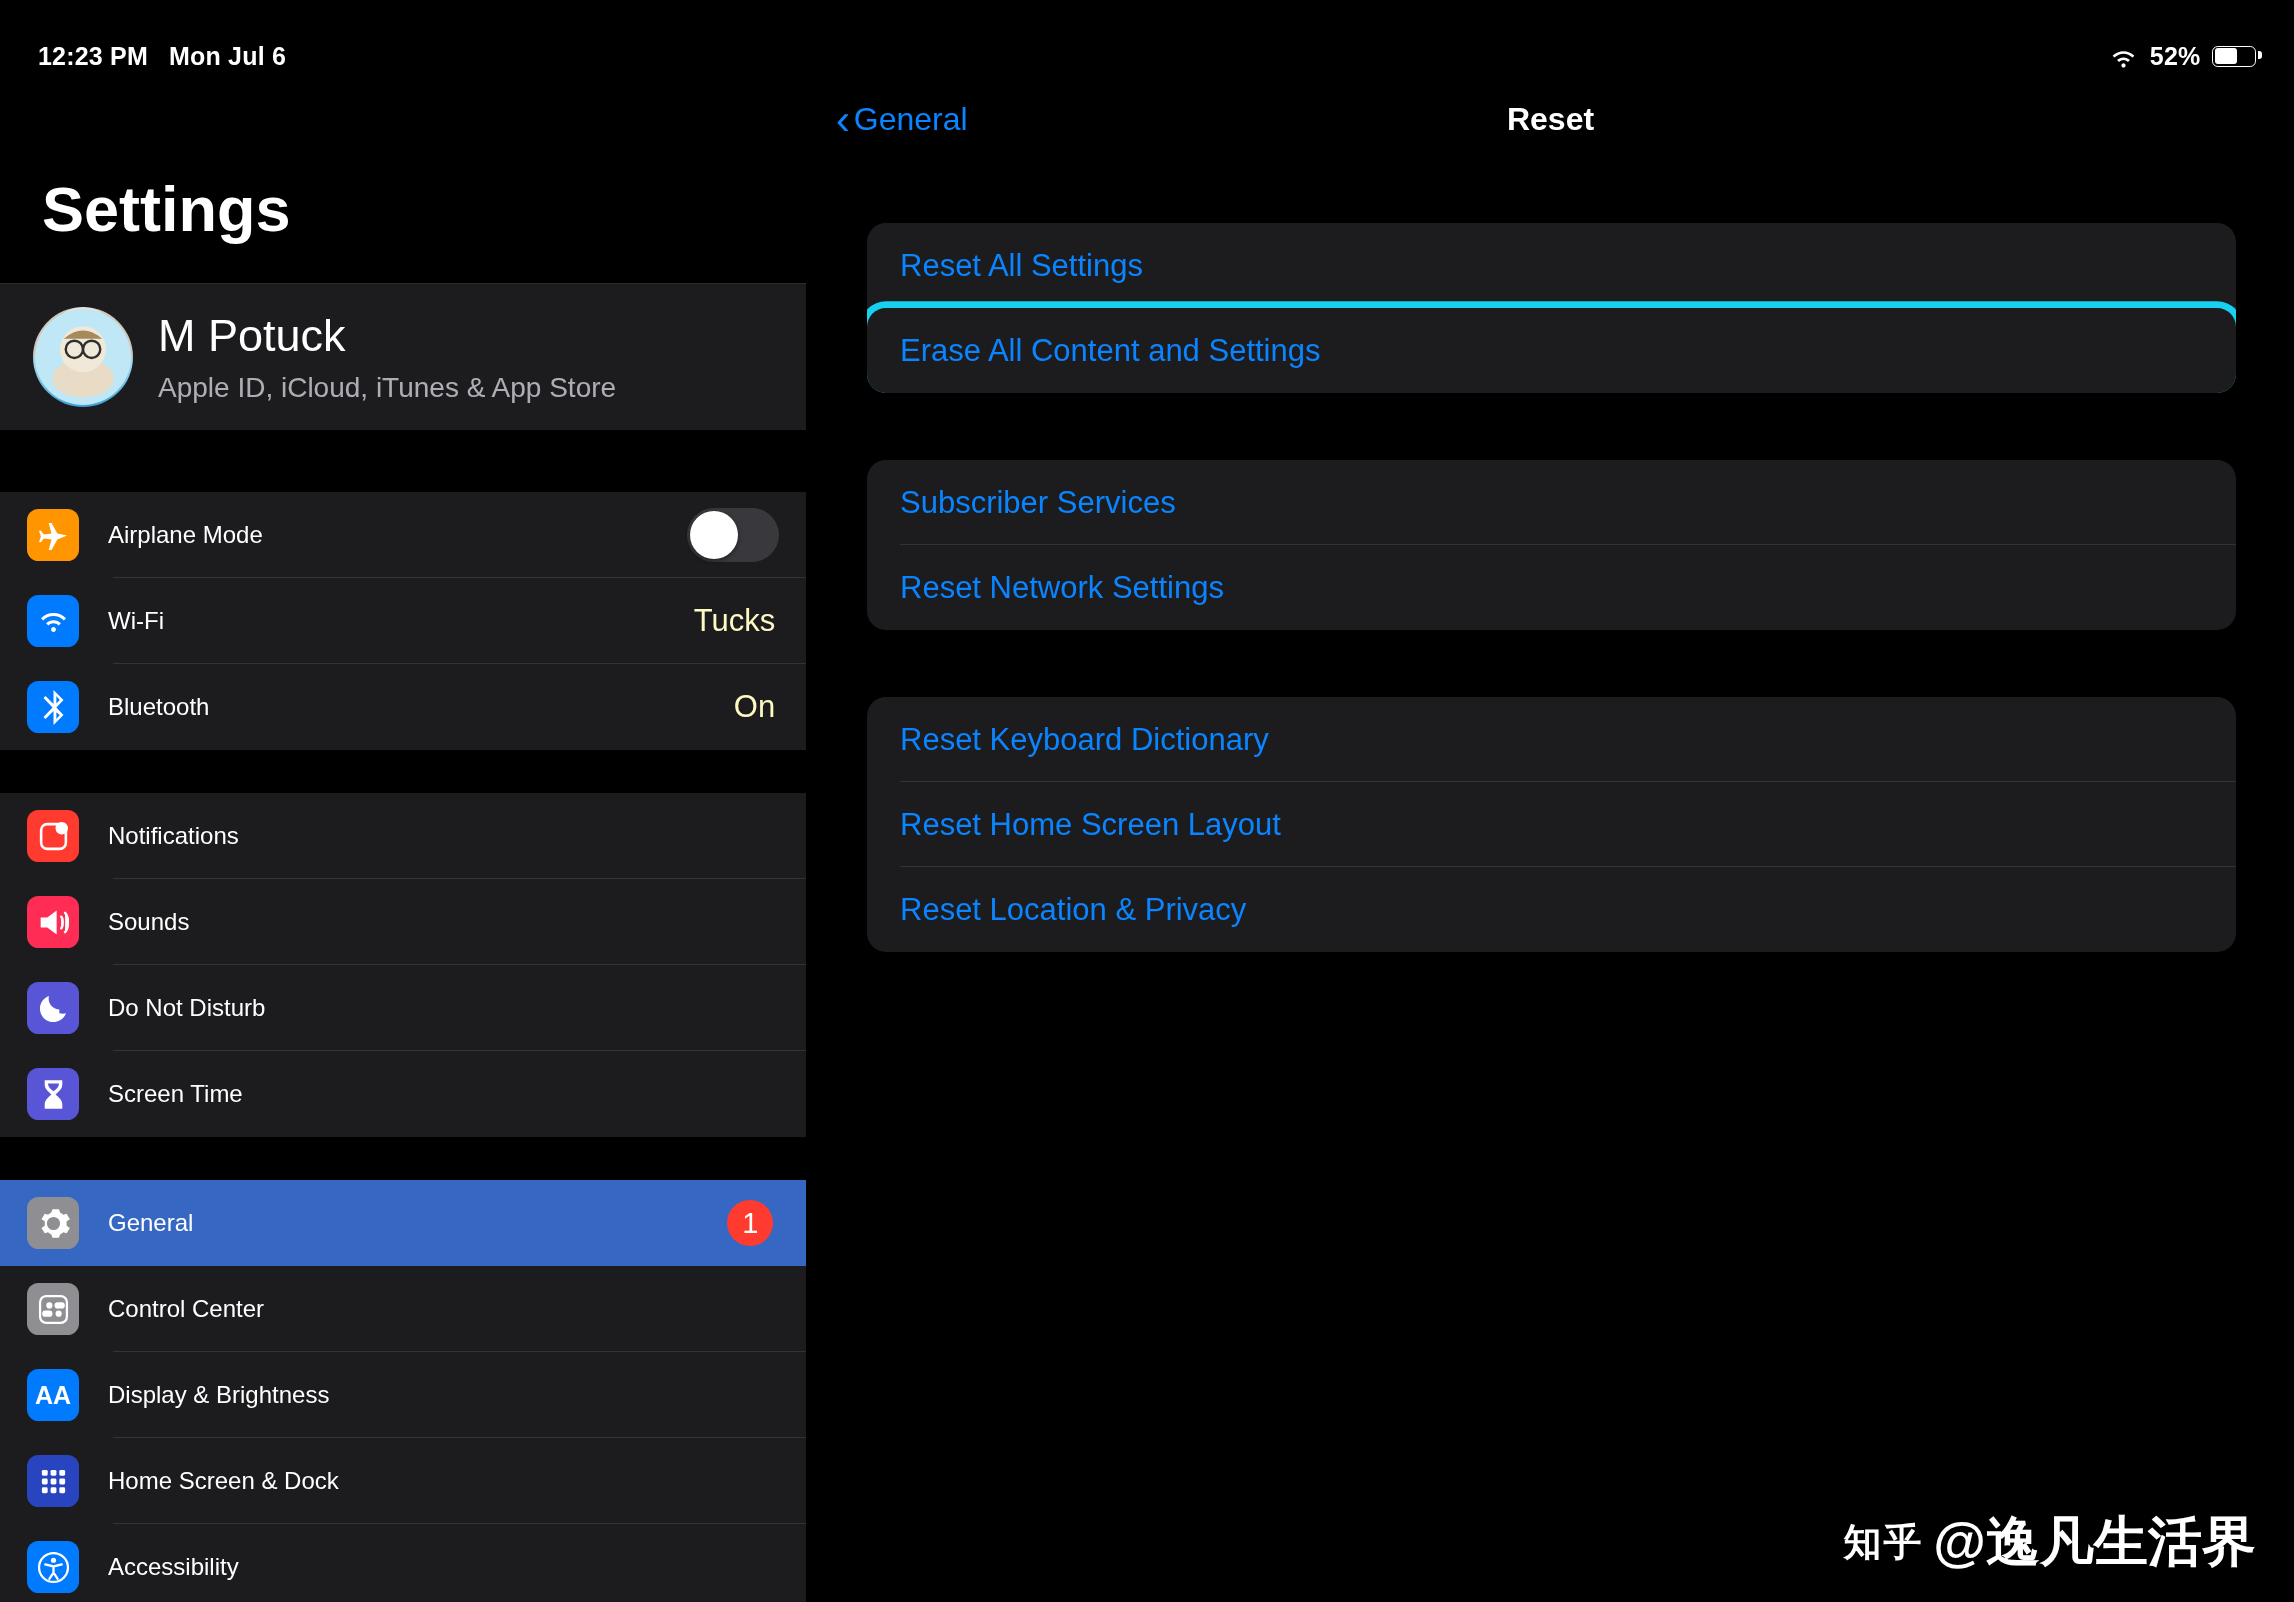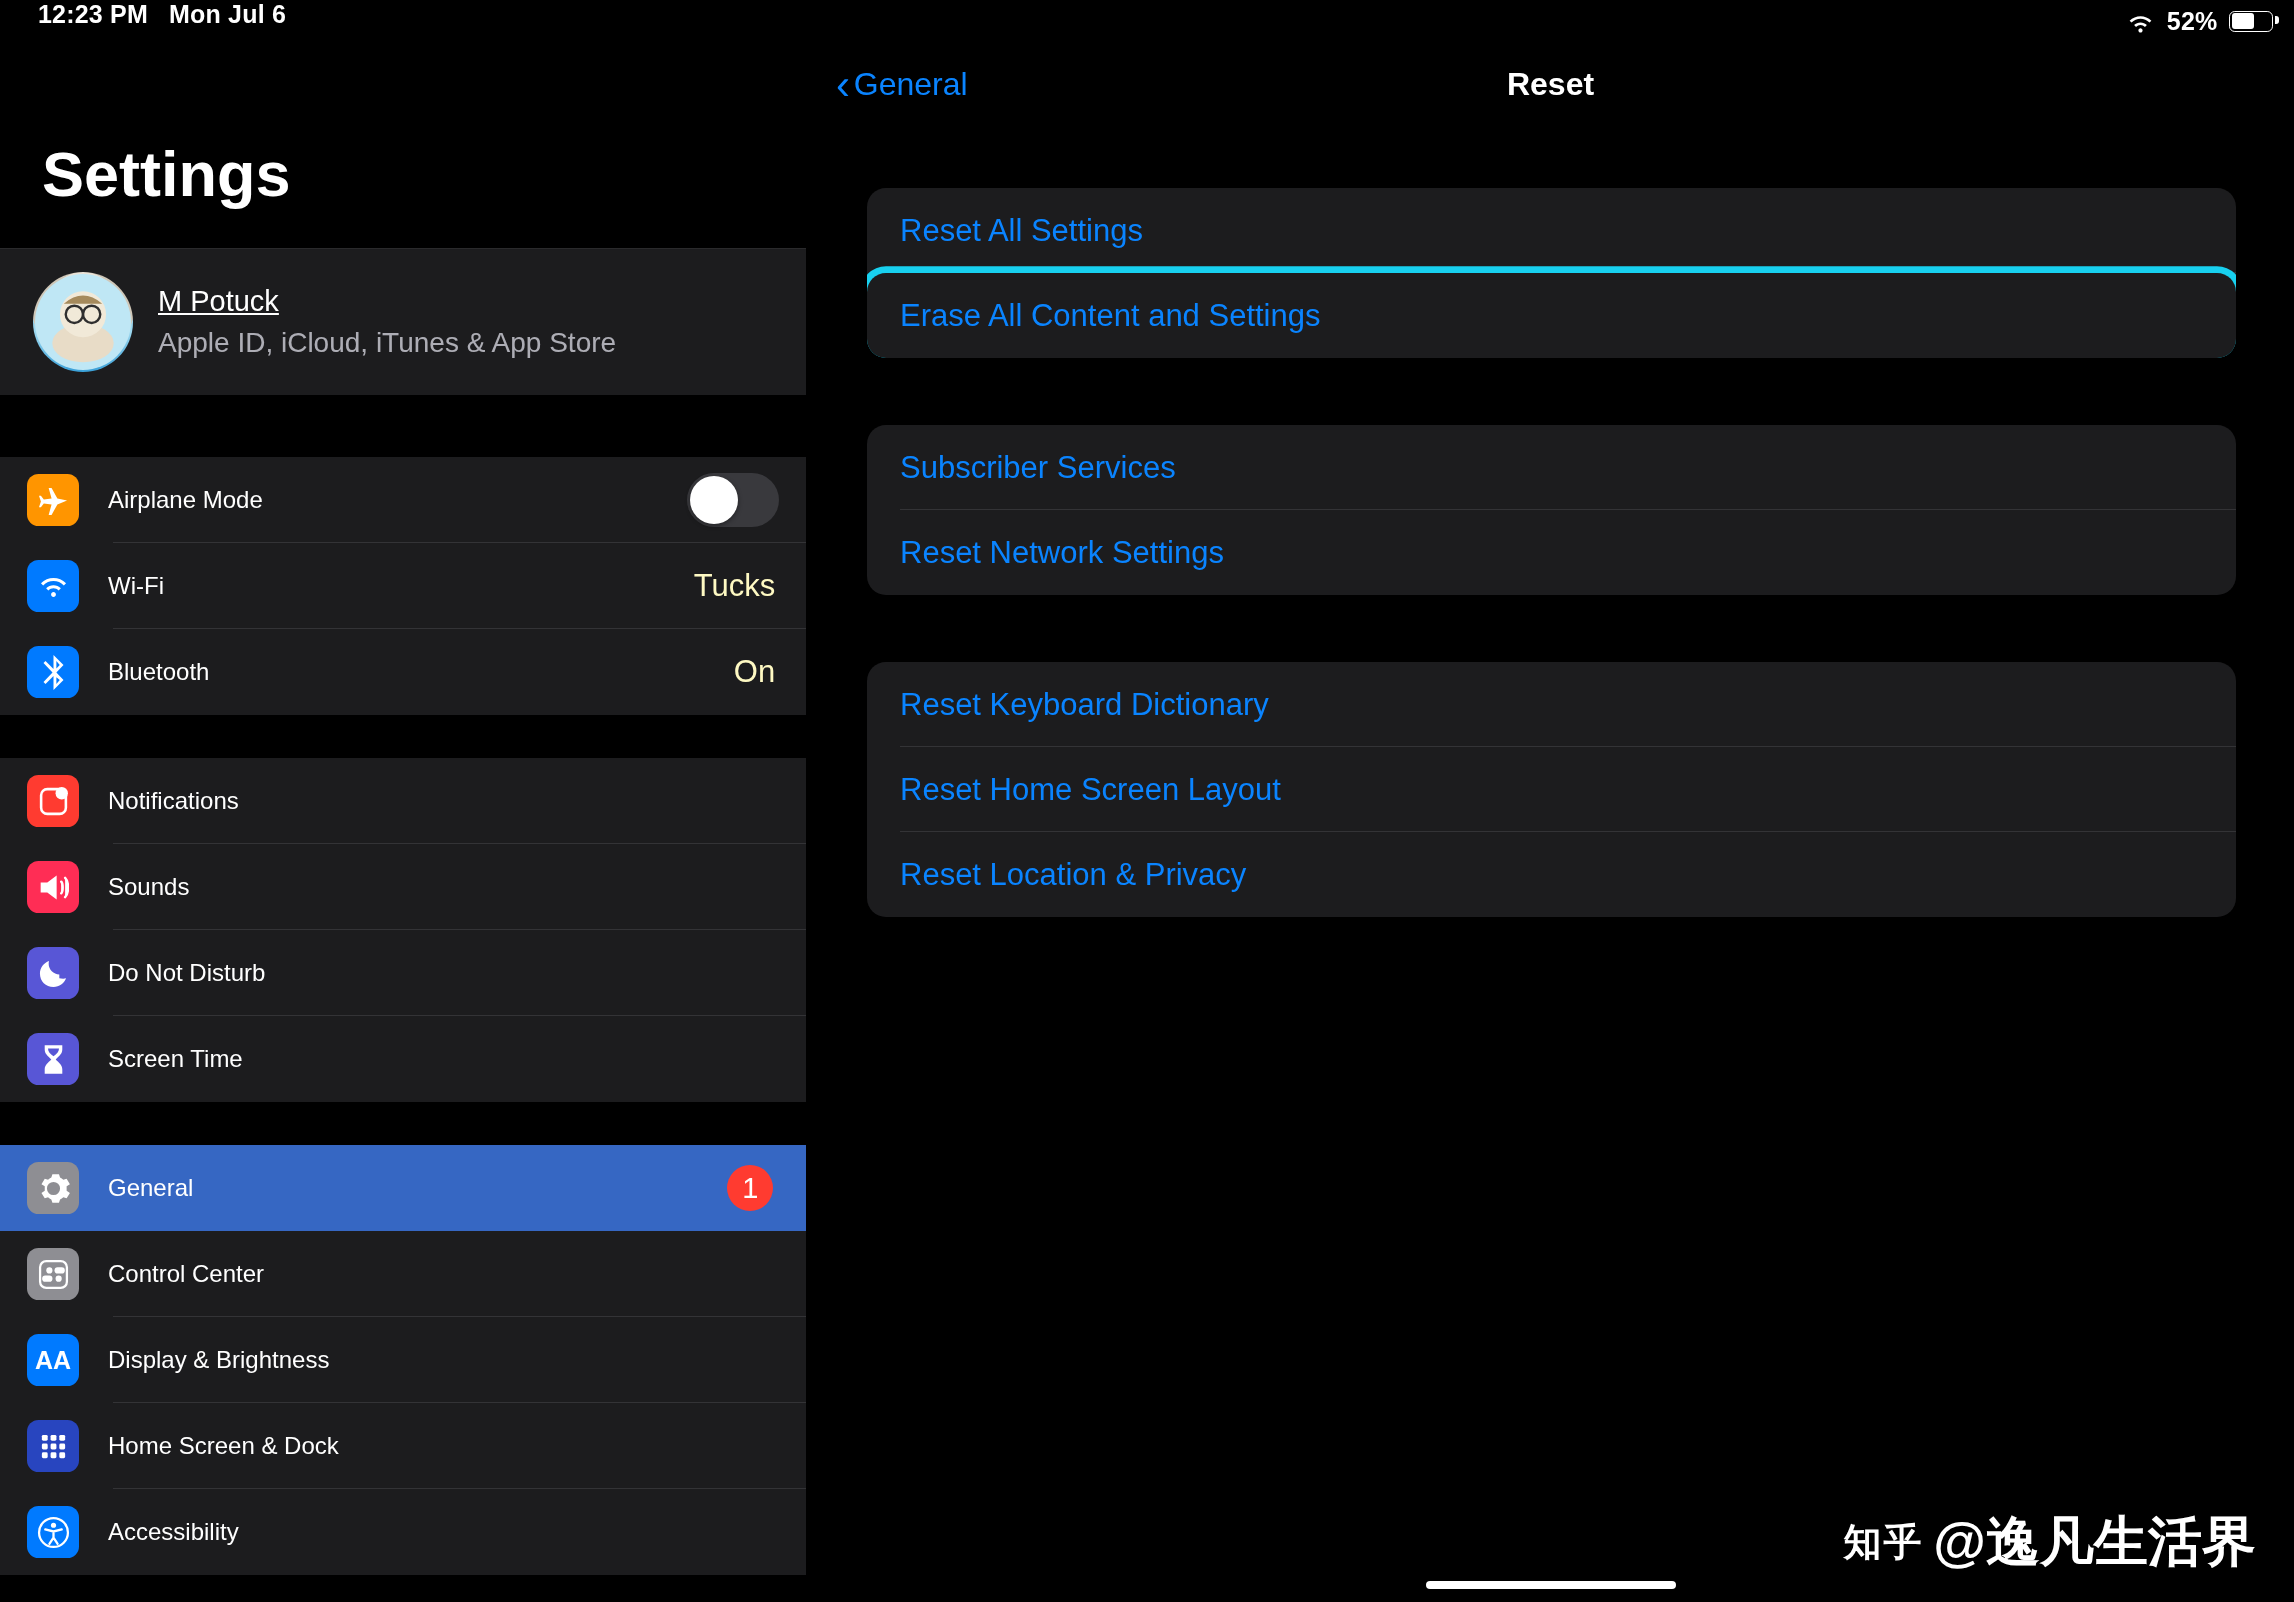--- a/index.html
+++ b/index.html
@@ -1,41 +1,41 @@
 <!DOCTYPE html>
 <html><head>
   <meta charset="utf-8">
   <style>
     * { margin:0; padding:0; box-sizing:border-box; }
     html,body { width:2294px; height:1602px; overflow:hidden; }
     body { background:#000; color:#fff; font-family:-apple-system,"SF Pro Display","Helvetica Neue",Arial,sans-serif; position:relative; }
 
     
-    .statusbar { height:42px; padding:0 21px 0 38px; display:flex; font-size:25px; font-weight:600; letter-spacing:0.2px; }
+    .statusbar { height:42px; padding:0 38px 0 38px; display:flex; align-items:center; font-size:25px; font-weight:600; letter-spacing:0.2px;margin-top:35px; }
     .statusbar .left { display:flex; gap:21px; }
     .statusbar .right { margin-left:auto; display:flex; align-items:center; gap:11.5px; }
     .battery { width:44px; height:21px; border:1.9px solid #fff; border-radius:5.8px; position:relative; }
     .battery::after { content:""; position:absolute; right:-6.7px; top:4.8px; width:3.8px; height:7.7px; background:#fff; border-radius:0 2.9px 2.9px 0; }
     .battery .fill { position:absolute; left:1.9px; top:1.9px; bottom:1.9px; width:52%; background:#fff; border-radius:2.9px; }
     .wifi-icon { width:29px; height:21px; position:relative; }
     .wifi-icon svg { width:29px; height:21px; }
 
     
     .app { display:flex; height:calc(100% - 42px); }
     .sidebar { width:807px; background:#000; display:flex; flex-direction:column; border-right:1px solid #000; }
     .detail  { flex:1; background:#000; position:relative; }
 
     
     .settings-title { font-size:63px; font-weight:700; padding:96px 0 38px 42px; }
 
     
     .applecard { background:#1c1c1e; display:flex; align-items:center; gap:25px; padding:23px 0 23px 33px; border-top:1px solid #2a2a2c; border-bottom:1px solid #000; }
     .avatar { width:100px; height:100px; border-radius:50px; background:radial-gradient(circle at 50% 35%, #e9e3d8 0 42%, #cfc7b8 43% 62%, rgba(0,0,0,0) 63%), linear-gradient(#9bd7ef 0 60%, #3aa0d8 100%); display:flex; align-items:center; justify-content:center; }
     .avatar svg { width:96px; height:96px; }
-    .applecard .name { font-size:29px; font-weight:400;text-decoration:underline; }
+    .applecard .name { font-size:45px; font-weight:400; }
     .applecard .sub  { font-size:28px; color:#ebebf5; opacity:.7; margin-top:9.6px; }
 
     
     .gap { height:61px; background:#000; }
     .gap.small { height:43px; }
 
     
     .row { background:#1c1c1e; display:flex; align-items:center; height:86px; padding:0 27px 0 27px; position:relative; }
     .row:not(:last-child)::after { content:""; position:absolute; left:113px; right:0; bottom:0; height:1px; background:#333336; }
     .row .icon { width:52px; height:52px; border-radius:11.5px; margin-right:29px; display:flex; align-items:center; justify-content:center;text-align:right; }

